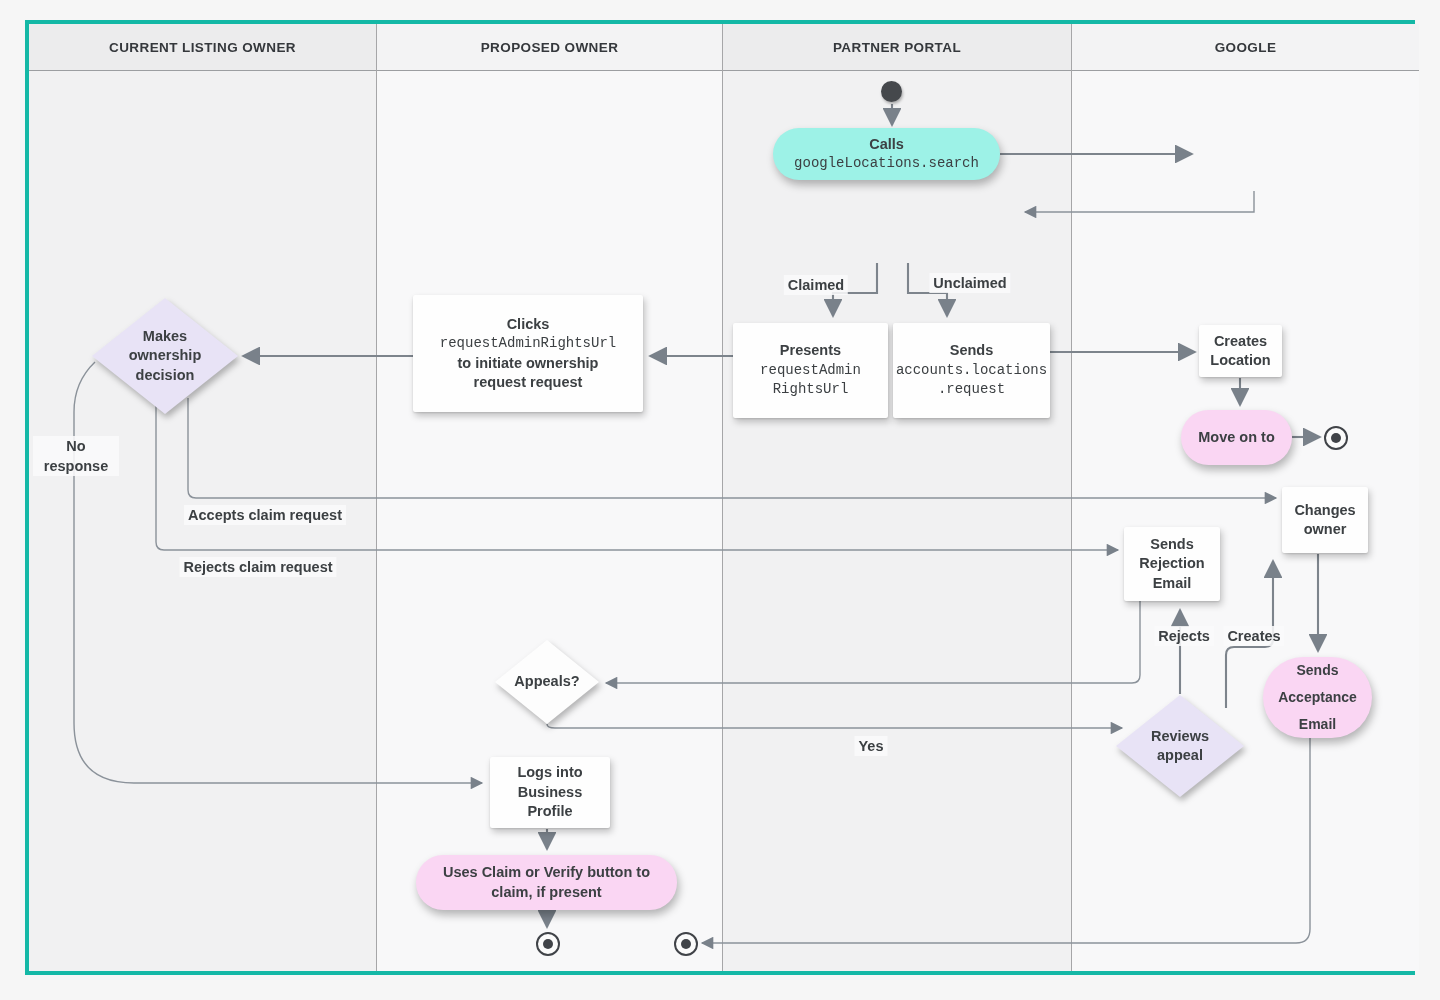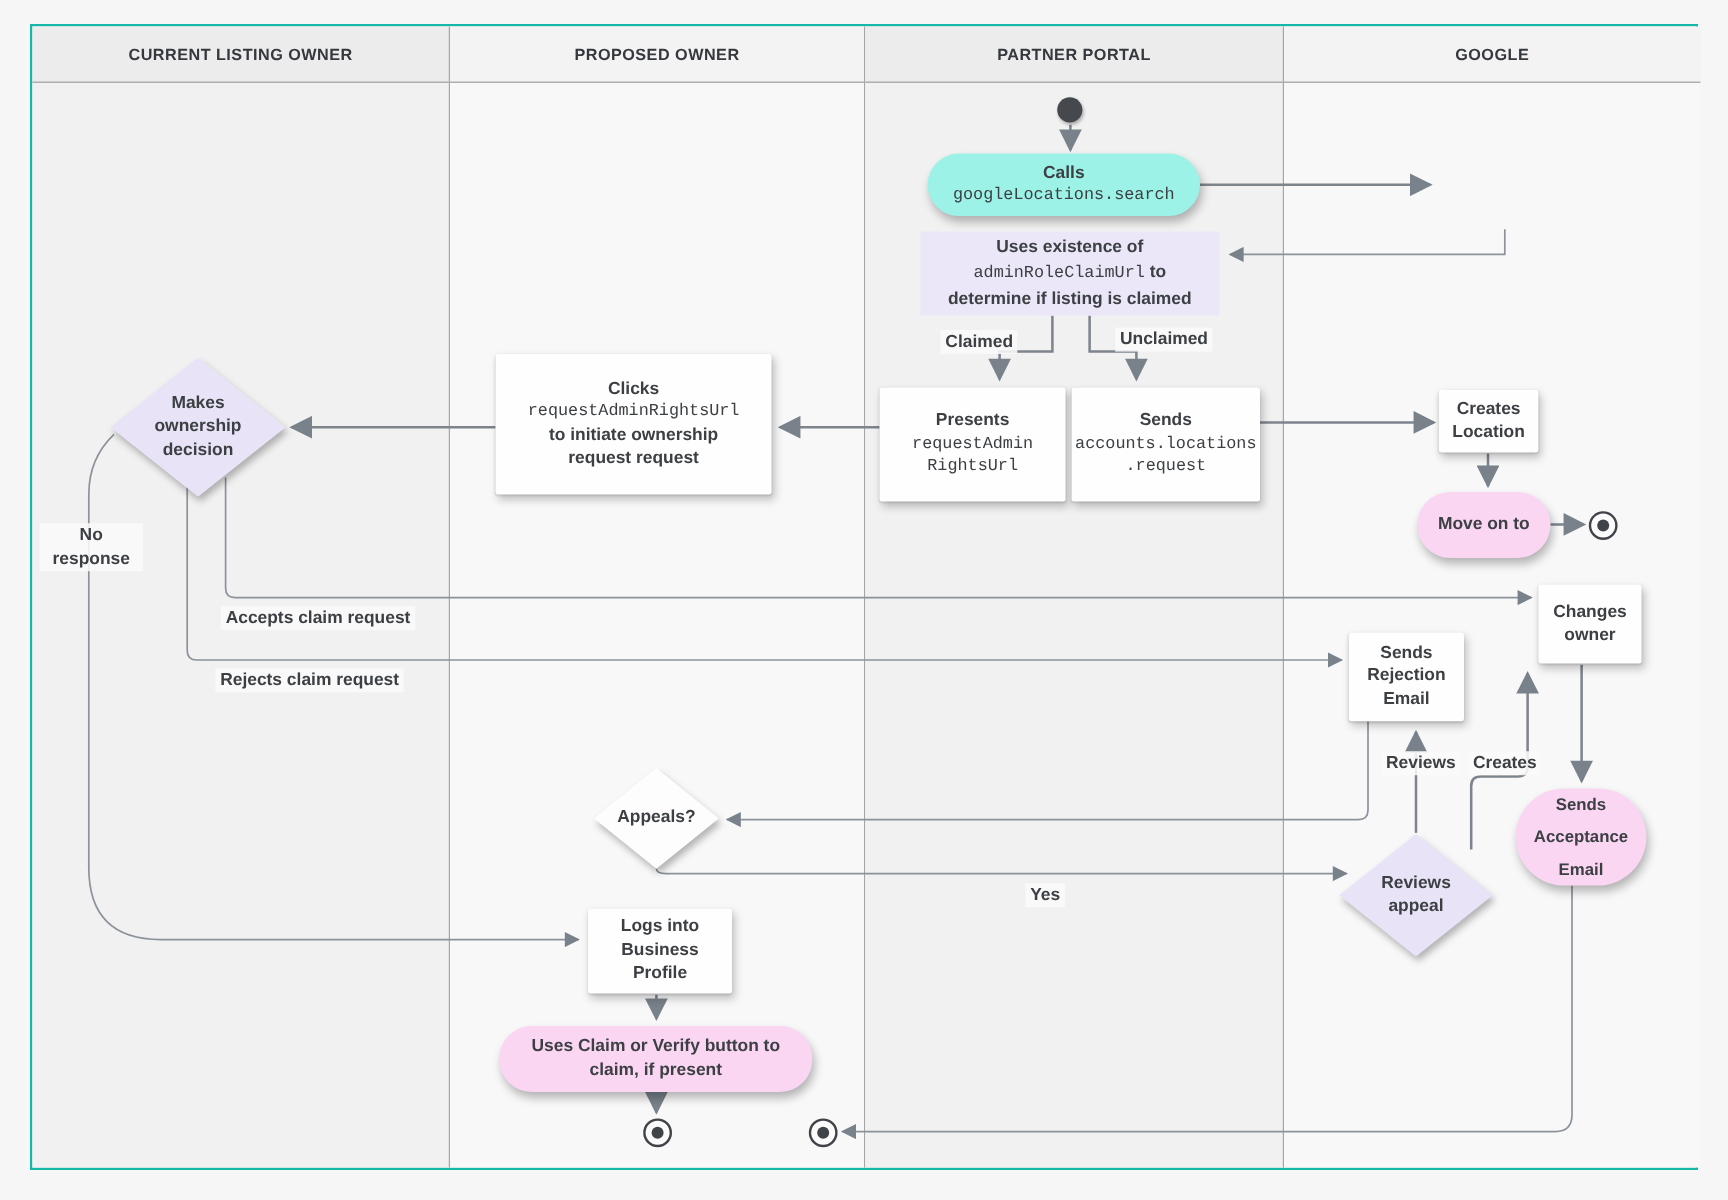--- a/index.html
+++ b/index.html
@@ -1,19 +1,19 @@
 <!DOCTYPE html>
 <html style="--teal: #9df2e7; --lavender-box: #ebe7f9; --lavender-diamond: #e8e3f6; --pink: #fad6f3; --line: #8b929a;"><head>
 <meta charset="utf-8">
 <style>
   html,body{margin:0;padding:0;background:#f6f6f6;width:1440px;height:1000px;overflow:hidden;
     font-family:"Liberation Sans","DejaVu Sans",sans-serif;color:#3c4043;}
   .stage{position:relative;width:1440px;height:1000px;}
   
-  .frame{position:absolute;left:25px;top:20px;width:1390px;height:955px;border:2px solid #14b8a6;box-sizing:border-box;}
+  .frame{position:absolute;left:25px;top:20px;width:1390px;height:955px;border:4px solid #14b8a6;box-sizing:border-box;}
   .lane{position:absolute;top:0;bottom:0;box-sizing:border-box;}
   .lane.shade-a{background:#f1f1f2;}
   .lane.shade-b{background:#f8f8f9;}
   .lane:not(:last-child){border-right:1px solid #a6a6a8;}
   .lane-header{position:absolute;left:0;right:0;top:0;height:46px;border-bottom:1px solid #9c9ea1;
     display:flex;align-items:center;justify-content:center;background:rgba(0,0,0,0.018);
     font-size:13.5px;font-weight:700;letter-spacing:.4px;color:#35383c;}
   
   svg.edges{position:absolute;left:0;top:0;pointer-events:none;}
   path.e{fill:none;stroke:var(--line);stroke-width:1.4px;}
@@ -89,37 +89,32 @@
     <path class="e" d="M1310 738 V929 Q1310 943 1296 943 H702" marker-end="url(#arr)"></path>
     <path class="e thick" d="M547 829 V849" marker-end="url(#arr)"></path>
     <path class="e thick" d="M547 911 V927" marker-end="url(#arr)"></path>
   </svg>
 
   <div class="elabel" style="left:816px;top:285px;">Claimed</div>
   <div class="elabel" style="left:970px;top:283px;">Unclaimed</div>
   <div class="elabel multiline" style="left:76px;top:456px;">No response</div>
   <div class="elabel" style="left:265px;top:515px;">Accepts claim request</div>
   <div class="elabel" style="left:258px;top:567px;">Rejects claim request</div>
-  <div class="elabel" style="left:1184px;top:636px;">Reviews</div>
+  <div class="elabel" style="left:1184px;top:636px;">Rejects</div>
   <div class="elabel" style="left:1254px;top:636px;">Creates</div>
   <div class="elabel" style="left:871px;top:746px;">Yes</div>
 
   <div class="start-dot" style="left:881px;top:81px;"></div>
 
   <div class="node pill teal" style="left:773px;top:128px;width:227px;height:52px;border-radius:26px;">
     <div>Calls</div>
     <div class="mono">googleLocations.search</div>
   </div>
 
 
-  <div class="node flat-lav" style="left:767px;top:193px;width:249px;height:70px;line-height:21px;">
-    <div>Uses existence of</div>
-    <div><span class="mono">adminRoleClaimUrl</span> <span>to</span></div>
-    <div>determine if listing is claimed</div>
-  </div>
 
   <div class="node box" style="left:733px;top:323px;width:155px;height:95px;">
     <div>Presents</div>
     <div class="mono">requestAdmin</div>
     <div class="mono">RightsUrl</div>
   </div>
 
   <div class="node box" style="left:893px;top:323px;width:157px;height:95px;">
     <div>Sends</div>
     <div class="mono">accounts.locations</div>

